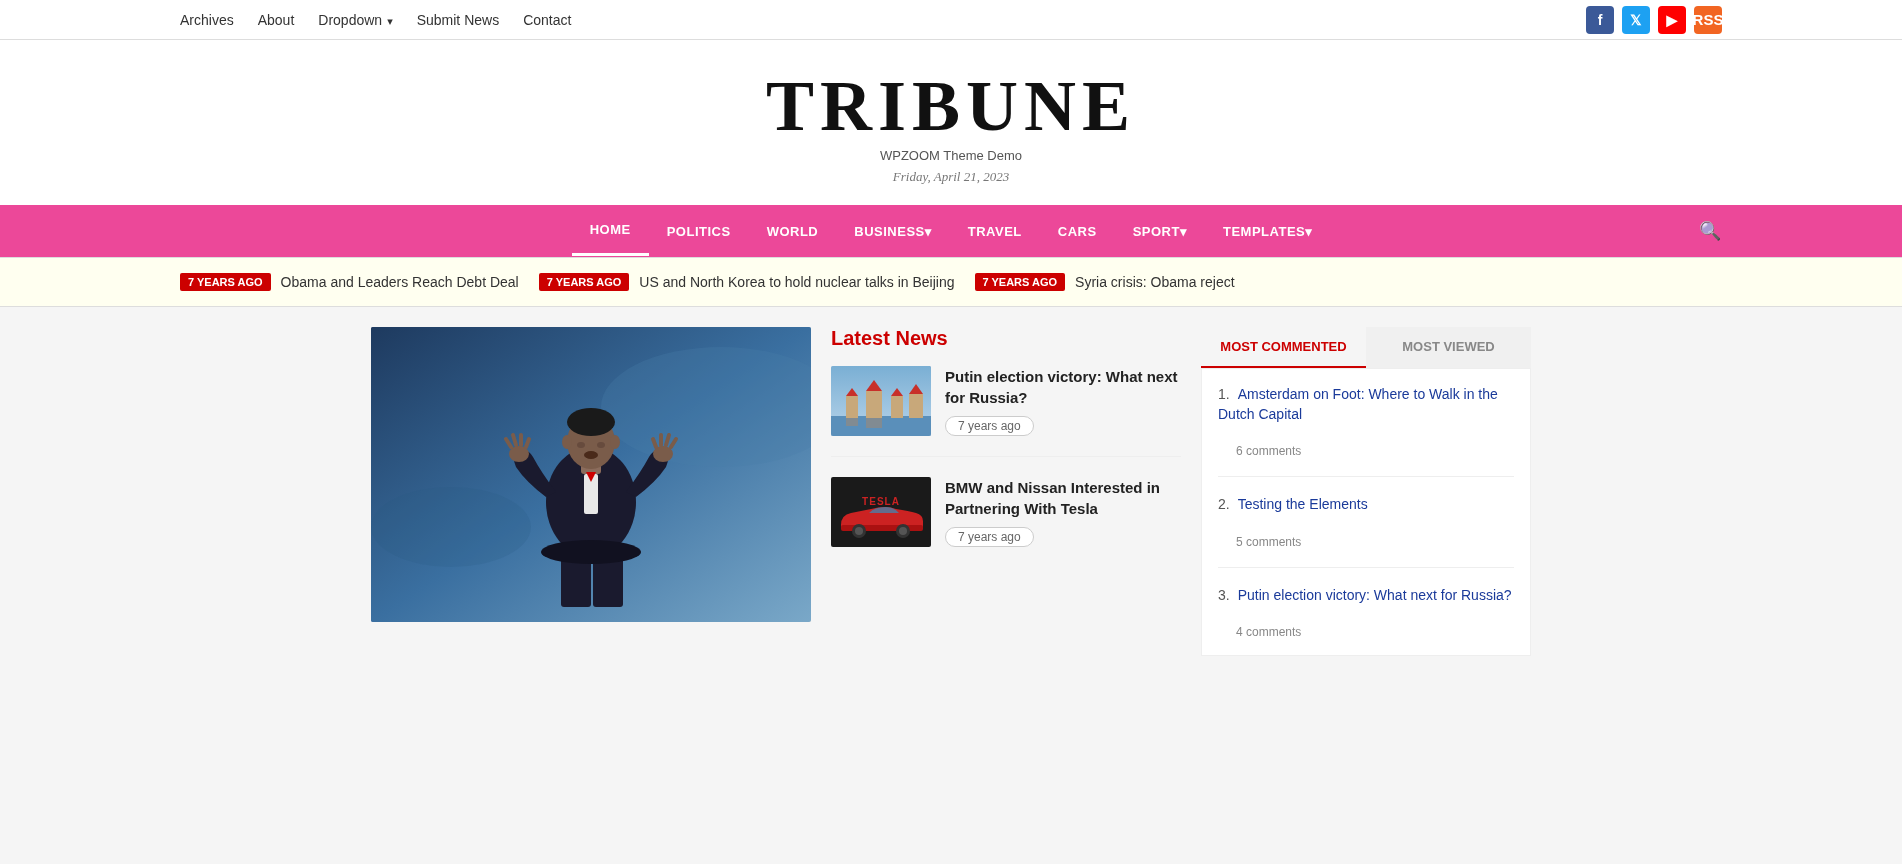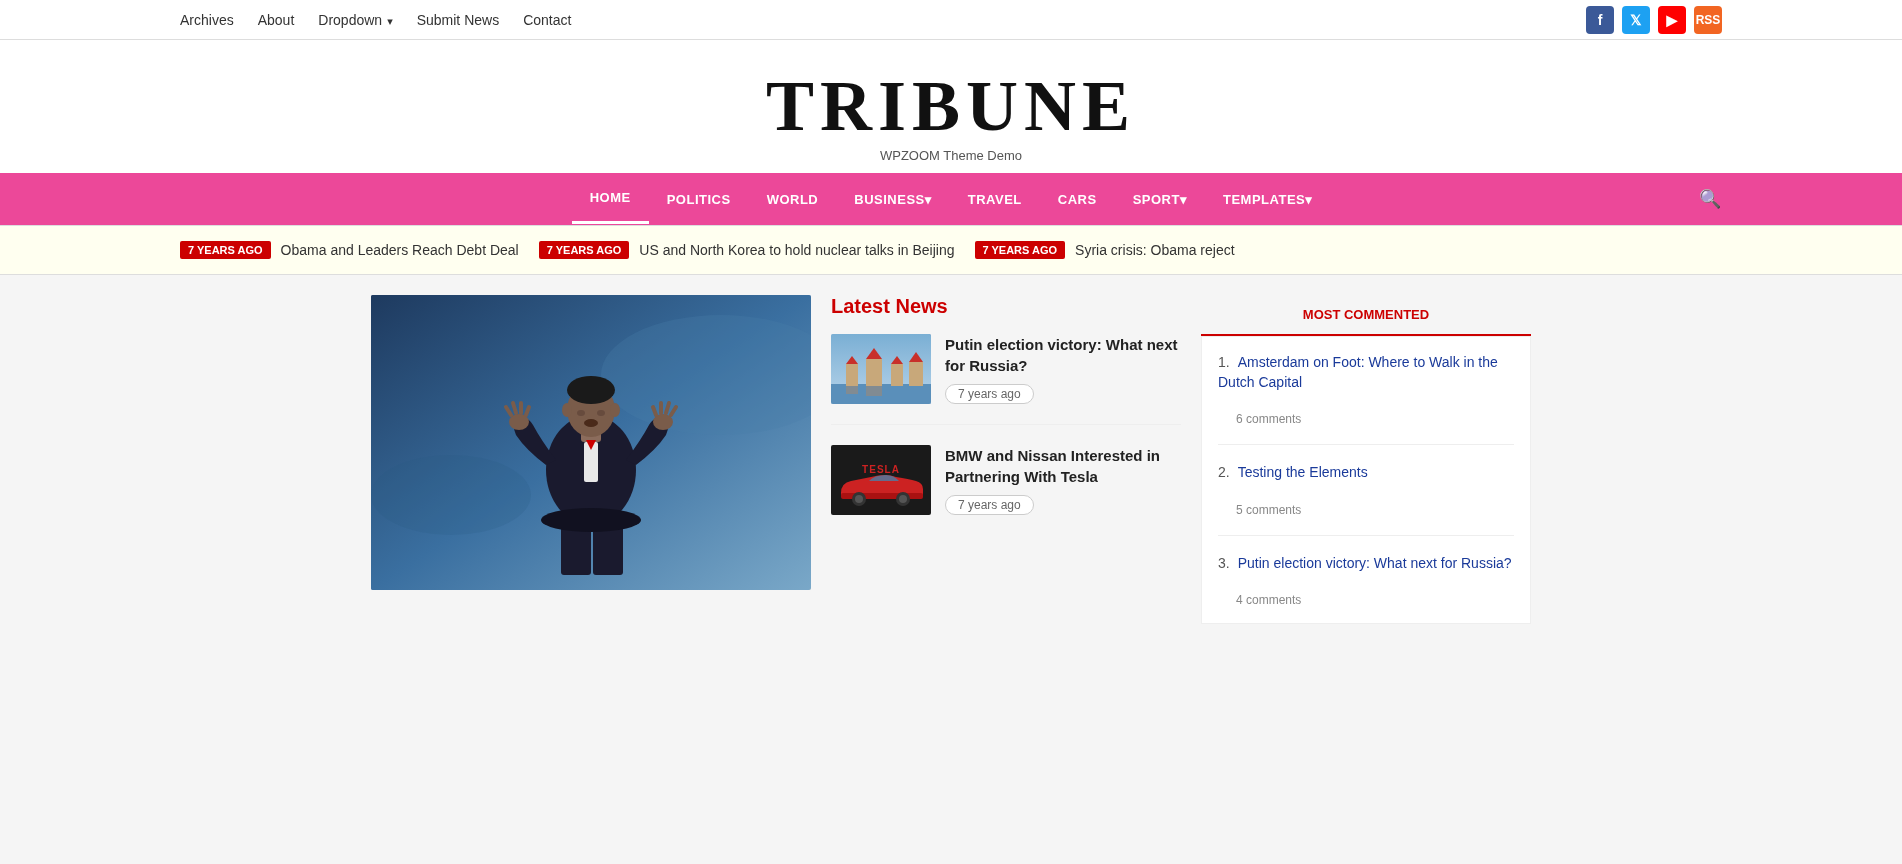--- a/index.html
+++ b/index.html
@@ -301,27 +301,28 @@
     <a href="#">
       <span>Dropdown</span><span class="dropdown-arrow"> ▾</span>
     </a>
     <a href="#">Submit News</a>
     <a href="#">Contact</a>
   </div>
   <div class="social-icons">
     <div class="social-icon facebook">f</div>
     <div class="social-icon twitter">𝕏</div>
     <div class="social-icon youtube">▶</div>
-    <div class="social-icon rss" style="font-size:12px;text-align:center;">RSS</div>
+    <div class="social-icon rss" style="font-size:15px;text-align:center;">RSS</div>
   </div>
 </div>
 
 <div class="masthead">
   <div class="masthead-title">TRIBUNE</div>
   <div class="masthead-subtitle">WPZOOM Theme Demo</div>
+  <div class="masthead-date">Friday, April 21, 2023</div>
 </div>
 
 <nav class="main-nav">
   <div class="main-nav-links">
     <a href="#" class="active">HOME</a>
     <a href="#">POLITICS</a>
     <a href="#">WORLD</a>
     <a href="#">
       <span>BUSINESS</span> 
         <span>▾</span>
@@ -487,20 +488,21 @@
         </div>
         <span class="news-meta">7 years ago</span>
       </div>
     </div>
 
   </div>
 
   <div class="sidebar-col">
     <div class="sidebar-tabs">
       <div class="sidebar-tab active">MOST COMMENTED</div>
+      <div class="sidebar-tab inactive">MOST VIEWED</div>
     </div>
     <div class="sidebar-content">
 
       <div class="sidebar-item">
         <div>
           <span class="sidebar-item-num">1.</span>
           <a class="sidebar-item-title" href="#">Amsterdam on Foot: Where to Walk in the Dutch Capital</a>
         </div>
         <div class="sidebar-item-meta">6 comments</div>
       </div>

